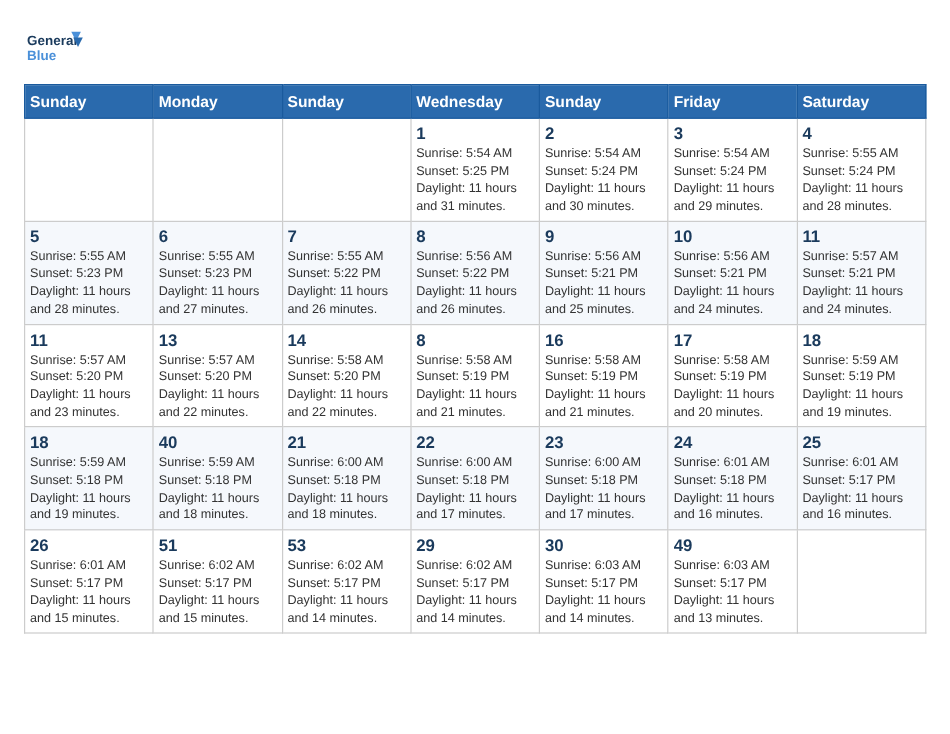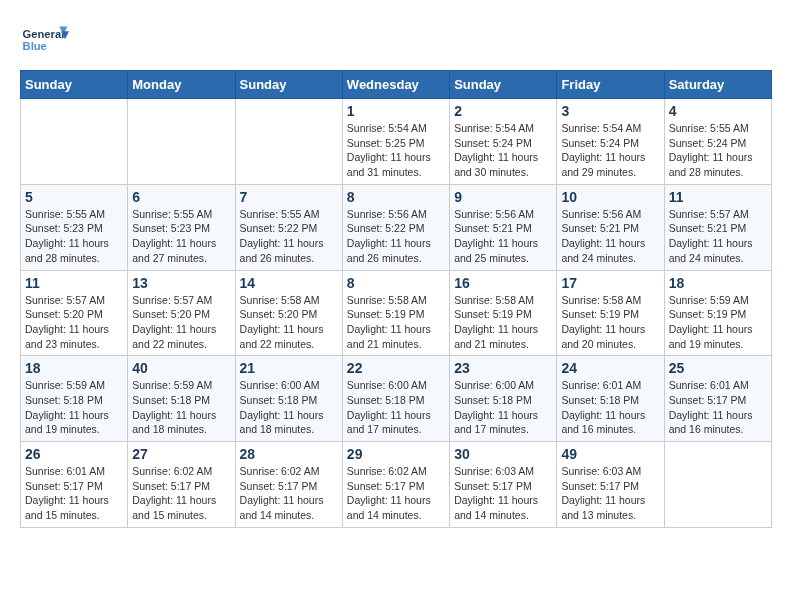--- a/index.html
+++ b/index.html
@@ -218,25 +218,25 @@
           <span class="day-number">25</span>
           <div class="day-info">Sunrise: 6:01 AM<br>Sunset: 5:17 PM<br>Daylight: 11 hours and 16 minutes.</div>
         </td>
       </tr>
       <tr>
         <td>
           <span class="day-number">26</span>
           <div class="day-info">Sunrise: 6:01 AM<br>Sunset: 5:17 PM<br>Daylight: 11 hours and 15 minutes.</div>
         </td>
         <td>
-          <span class="day-number">27</span>
+          <span class="day-number">51</span>
           <div class="day-info">Sunrise: 6:02 AM<br>Sunset: 5:17 PM<br>Daylight: 11 hours and 15 minutes.</div>
         </td>
         <td>
-          <span class="day-number">28</span>
+          <span class="day-number">53</span>
           <div class="day-info">Sunrise: 6:02 AM<br>Sunset: 5:17 PM<br>Daylight: 11 hours and 14 minutes.</div>
         </td>
         <td>
           <span class="day-number">29</span>
           <div class="day-info">Sunrise: 6:02 AM<br>Sunset: 5:17 PM<br>Daylight: 11 hours and 14 minutes.</div>
         </td>
         <td>
           <span class="day-number">30</span>
           <div class="day-info">Sunrise: 6:03 AM<br>Sunset: 5:17 PM<br>Daylight: 11 hours and 14 minutes.</div>
         </td>

